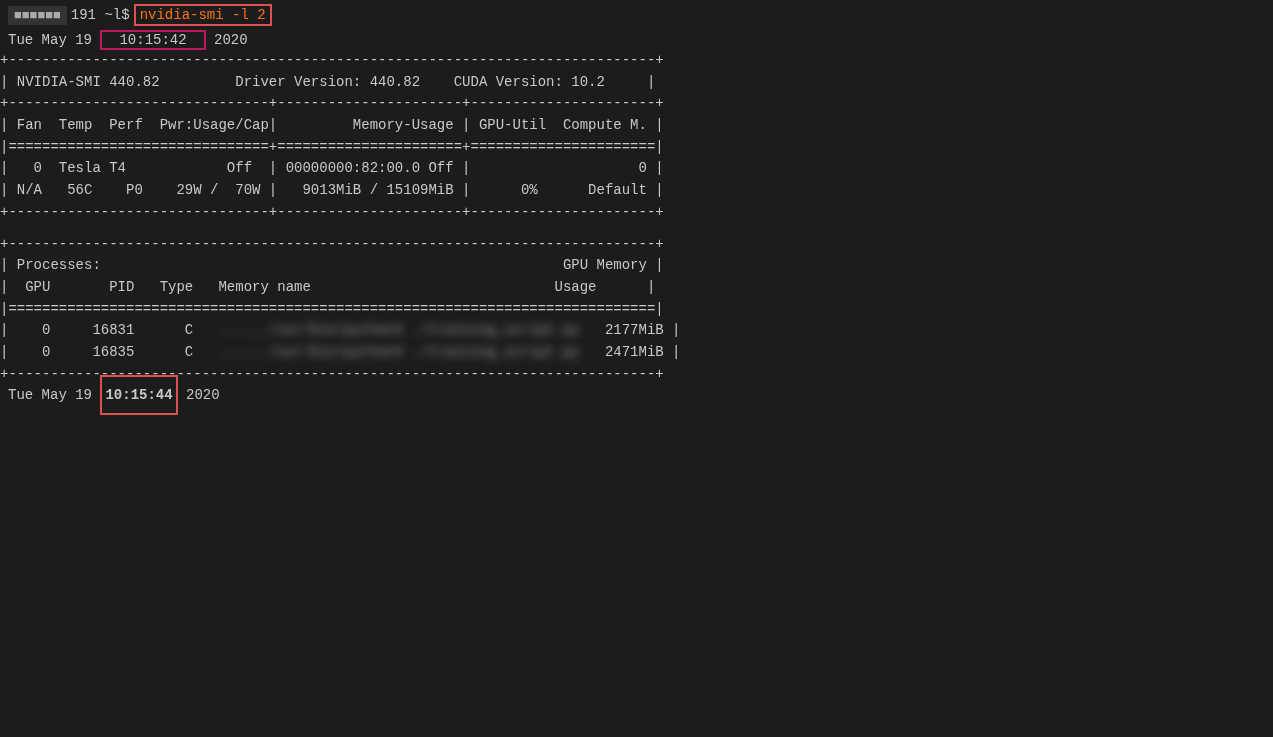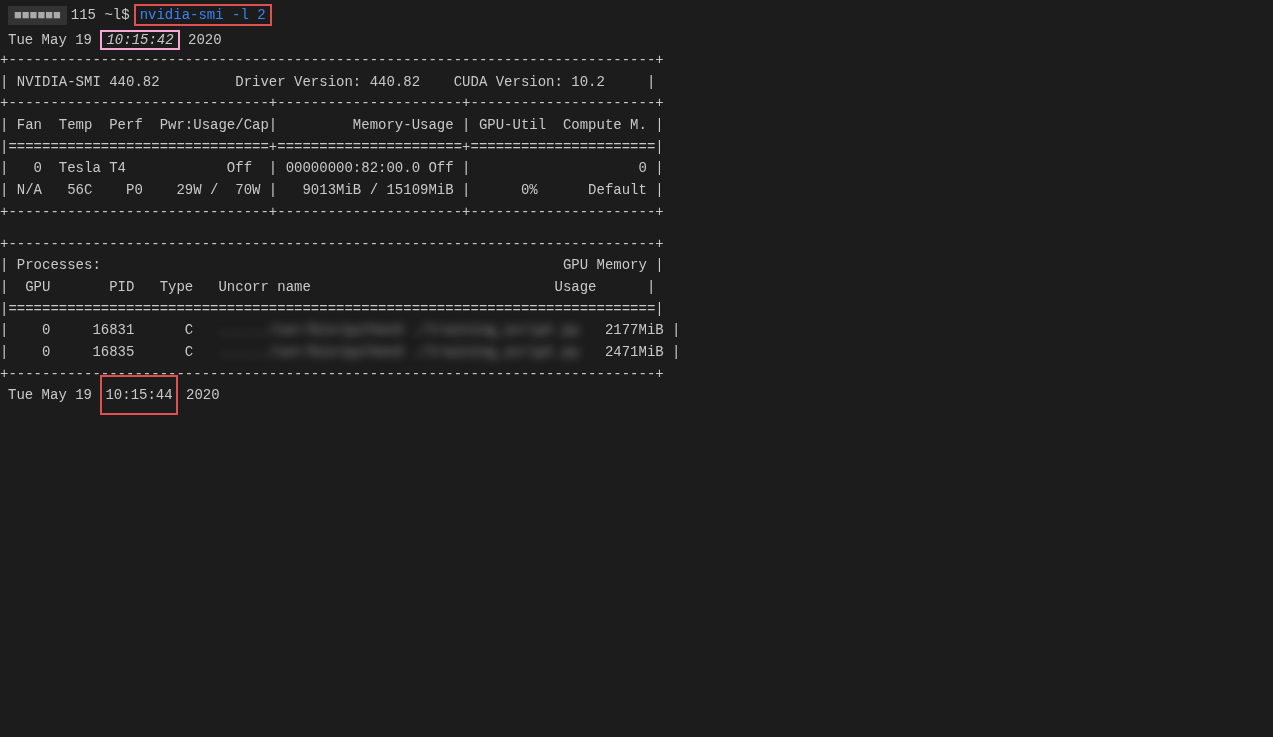--- a/index.html
+++ b/index.html
@@ -43,28 +43,28 @@
       color: #999;
     }
   </style>
 </head>
 <body>
 
 <div class="terminal">
 
   <div class="prompt-line">
     <span style="color:#aaa; background:#333; padding:2px 6px; font-size:13px;">■■■■■■</span>
-    <span style="color:#c8c8c8;">115 ~l$</span>
-    <span style="color:#3b82f6; border: 2px solid #e05050; padding: 1px 4px;">nvidia-smi -l 2</span>
+    <span style="color:#c8c8c8;">191 ~l$</span>
+    <span style="color:#f97316; border: 2px solid #e05050; padding: 1px 4px;">nvidia-smi -l 2</span>
   </div>
 
   <div class="timestamp-line">
     <span>Tue May 19</span>
     <span> </span>
-    <span style="border: 2px solid #f9a8d4; padding: 0 4px; display:inline;font-style:italic;">10:15:42</span>
+    <span style="border: 2px solid #be185d; padding: 0 17px; display:inline;">10:15:42</span>
     <span> </span>
     <span>2020</span>
   </div>
 
   <div class="smi-content">+-----------------------------------------------------------------------------+</div>
 
   <div class="smi-content">| NVIDIA-SMI 440.82         Driver Version: 440.82    CUDA Version: 10.2     |</div>
 
   <div class="smi-content">+-------------------------------+----------------------+----------------------+</div>
 
@@ -76,30 +76,30 @@
   <div class="smi-content">| N/A   56C    P0    29W /  70W |   9013MiB / 15109MiB |      0%      Default |</div>
 
   <div class="smi-content">+-------------------------------+----------------------+----------------------+</div>
 
   <div style="height: 10px;"></div>
 
   <div class="smi-content">+-----------------------------------------------------------------------------+</div>
 
   <div class="smi-content">| Processes:                                                       GPU Memory |</div>
 
-  <div class="smi-content">|  GPU       PID   Type   Uncorr name                             Usage      |</div>
+  <div class="smi-content">|  GPU       PID   Type   Memory name                             Usage      |</div>
 
   <div class="smi-content">|=============================================================================|</div>
 
   <div class="smi-content">|    0     16831      C   <span class="blurred">....../usr/bin/python3 ./training_script.py</span>   2177MiB |</div>
   <div class="smi-content">|    0     16835      C   <span class="blurred">....../usr/bin/python3 ./training_script.py</span>   2471MiB |</div>
 
   <div class="smi-content">+-----------------------------------------------------------------------------+</div>
 
   <div class="timestamp-line">
     <span>Tue May 19</span>
     <span> </span>
-    <span style="border: 2px solid #e05050; padding: 10px 3px; display:inline;">10:15:44</span>
+    <span style="border: 2px solid #e05050; padding: 10px 3px; display:inline;font-weight:bold;">10:15:44</span>
     <span> </span>
     <span>2020</span>
   </div>
 
 </div>
 
 </body></html>

